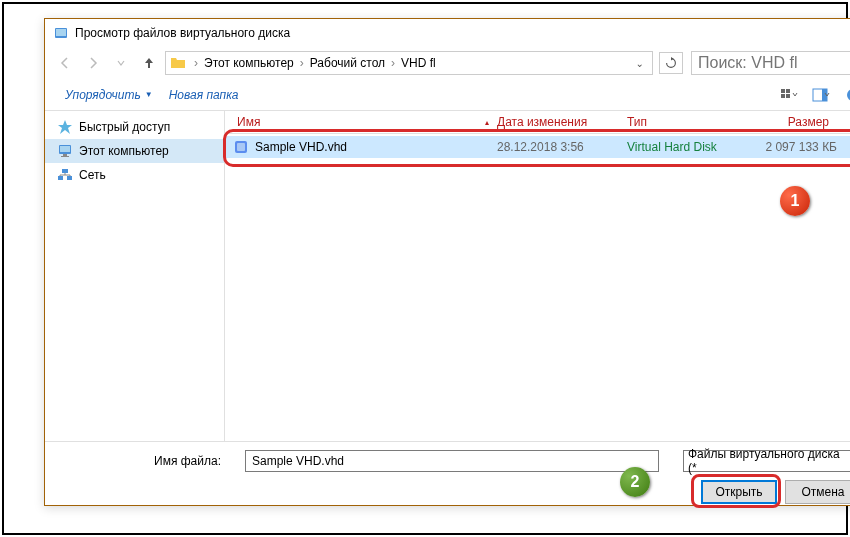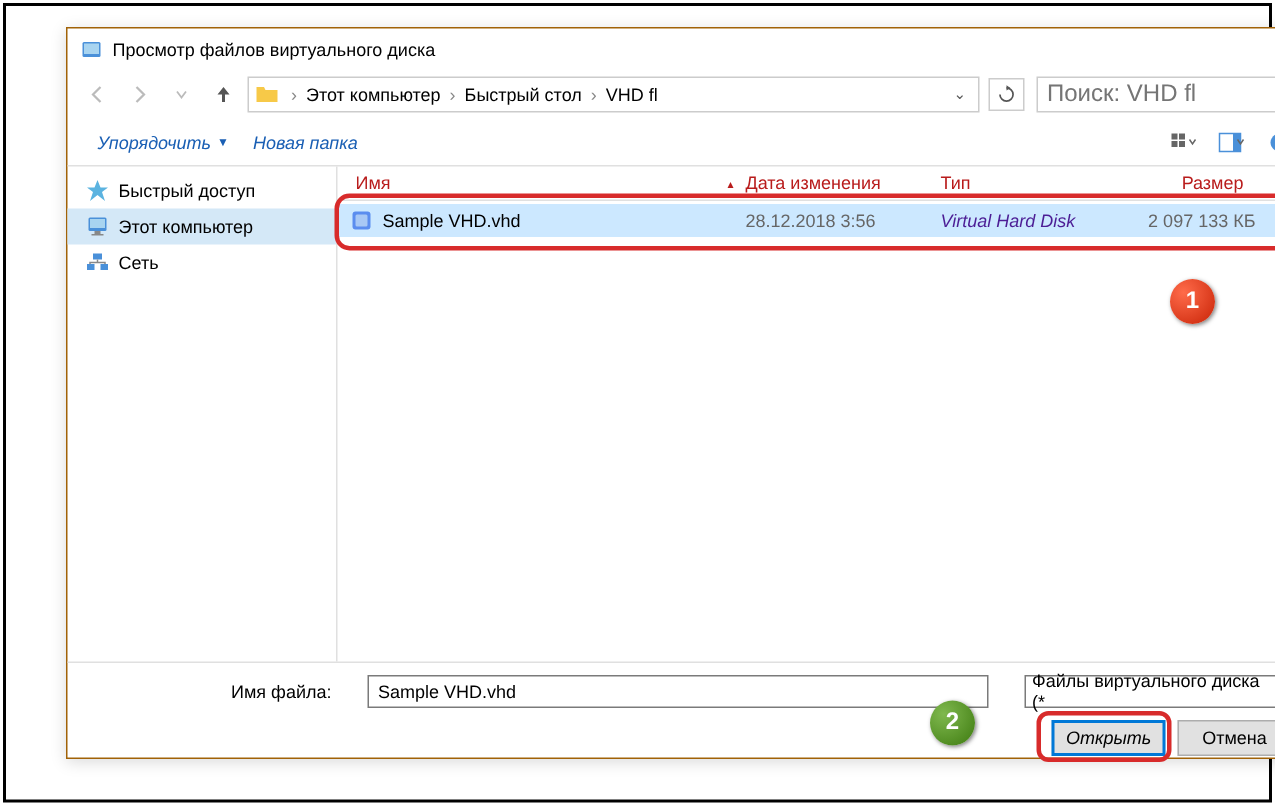--- a/index.html
+++ b/index.html
@@ -45,31 +45,31 @@
     .col-type { width: 120px; padding: 2px 4px; cursor: pointer; }
     .col-size { width: 90px; padding: 2px 4px; cursor: pointer; text-align: right; }
     
     .file-list { padding: 2px 0; }
     .file-highlight { position: absolute; border: 3px solid #d82b2b; border-radius: 10px; top: 18px; left: -2px; right: 4px; height: 38px; pointer-events: none; }
     .file-row { display: flex; align-items: center; padding: 3px 8px; font-size: 12px; cursor: pointer; }
     .file-row.selected { background: #cce8ff; }
     .file-row .file-icon { width: 16px; height: 16px; margin-right: 6px; }
     .file-row .fname { width: 242px; }
     .file-row .fdate { width: 130px; color: #666; }
-    .file-row .ftype { width: 120px; color: #4c1d95; font-style: italic; }
+    .file-row .ftype { width: 120px; color: #15803d; }
     .file-row .fsize { width: 90px; color: #666; text-align: right; }
     
     .bottom-area { padding: 8px 16px; border-top: 1px solid #e0e0e0; position: relative; }
     .filename-row { display: flex; align-items: center; gap: 24px; margin-bottom: 8px; }
     .filename-label { font-size: 12px; width: 160px; text-align: right; }
     .filename-input { flex: 1; border: 1px solid #7a7a7a; height: 22px; padding: 0 6px; font-size: 12px; }
     .filetype-select { width: 180px; border: 1px solid #7a7a7a; height: 22px; font-size: 12px; padding: 0 4px; display: flex; align-items: center; justify-content: space-between; cursor: pointer; }
     .button-row { display: flex; justify-content: flex-end; gap: 8px; padding-right: 2px; }
     .dlg-btn { min-width: 76px; height: 24px; border: 1px solid #adadad; background: #e1e1e1; font-size: 12px; cursor: pointer; }
-    .dlg-btn.primary { border: 2px solid #0078d7; font-style: italic; }
+    .dlg-btn.primary { border: 2px solid #0078d7; }
     .open-highlight { position: absolute; border: 3px solid #d82b2b; border-radius: 8px; right: 98px; bottom: 4px; width: 90px; height: 34px; pointer-events: none; }
     
     .badge { position: absolute; width: 30px; height: 30px; border-radius: 50%; display: flex; align-items: center; justify-content: center; color: #fff; font-weight: bold; font-size: 16px; box-shadow: 1px 1px 3px rgba(0,0,0,0.5); }
     .badge-1 { background: radial-gradient(circle at 30% 30%, #ff6b4a, #c82306); right: 36px; top: 182px; }
     .badge-2 { background: radial-gradient(circle at 30% 30%, #7fb84e, #3d7a0f); right: 196px; bottom: 36px; }
     
     svg { display: block; }
   </style>
 </head>
 <body>
@@ -112,21 +112,21 @@
       <div class="address-bar">
         <span class="folder-icon">
           <svg viewBox="0 0 16 16">
               <path d="M1 3 L6 3 L7 5 L15 5 L15 13 L1 13 Z" fill="#f7c948"></path>
             </svg>
         </span>
         <div class="breadcrumb">
           <span class="sep">›</span>
           <span>Этот компьютер</span>
           <span class="sep">›</span>
-          <span>Быстрый стол</span>
+          <span>Рабочий стол</span>
           <span class="sep">›</span>
           <span>VHD fl</span>
         </div>
         <span class="dropdown-arrow">⌄</span>
       </div>
       <div class="refresh-btn">
         <svg width="14" height="14" viewBox="0 0 16 16">
             <path d="M8 3 A5 5 0 1 1 3 8" stroke="#555" stroke-width="1.3" fill="none"></path>
             <path d="M8 1 L8 5 L11 3 Z" fill="#555"></path>
           </svg>

